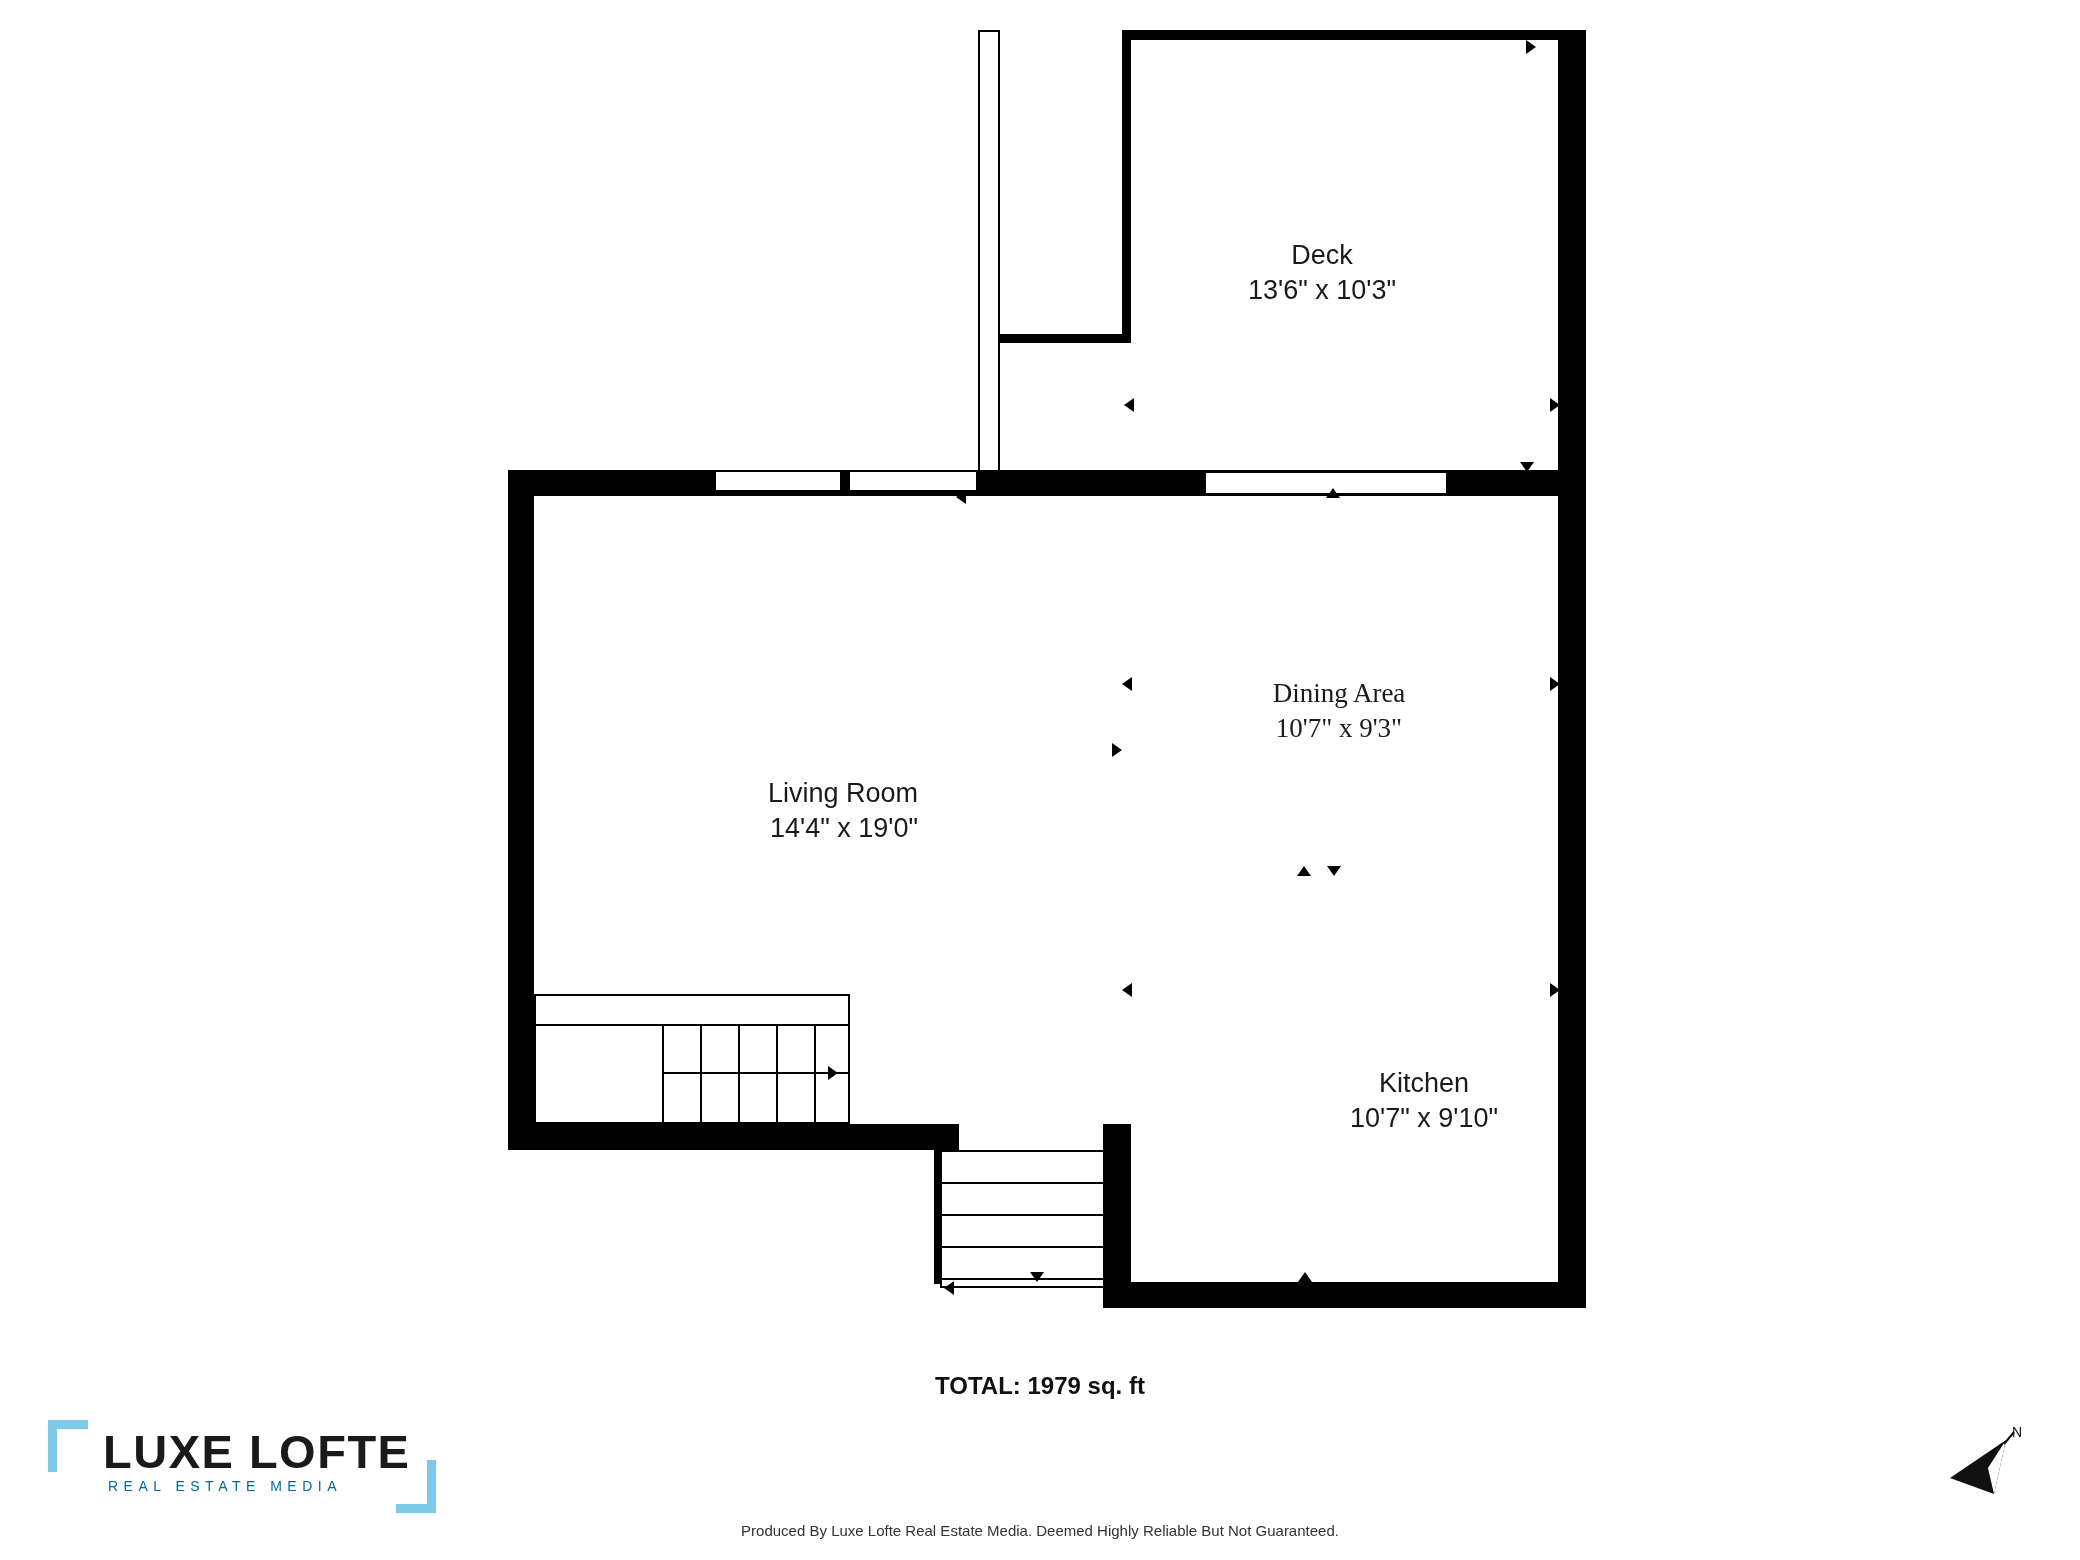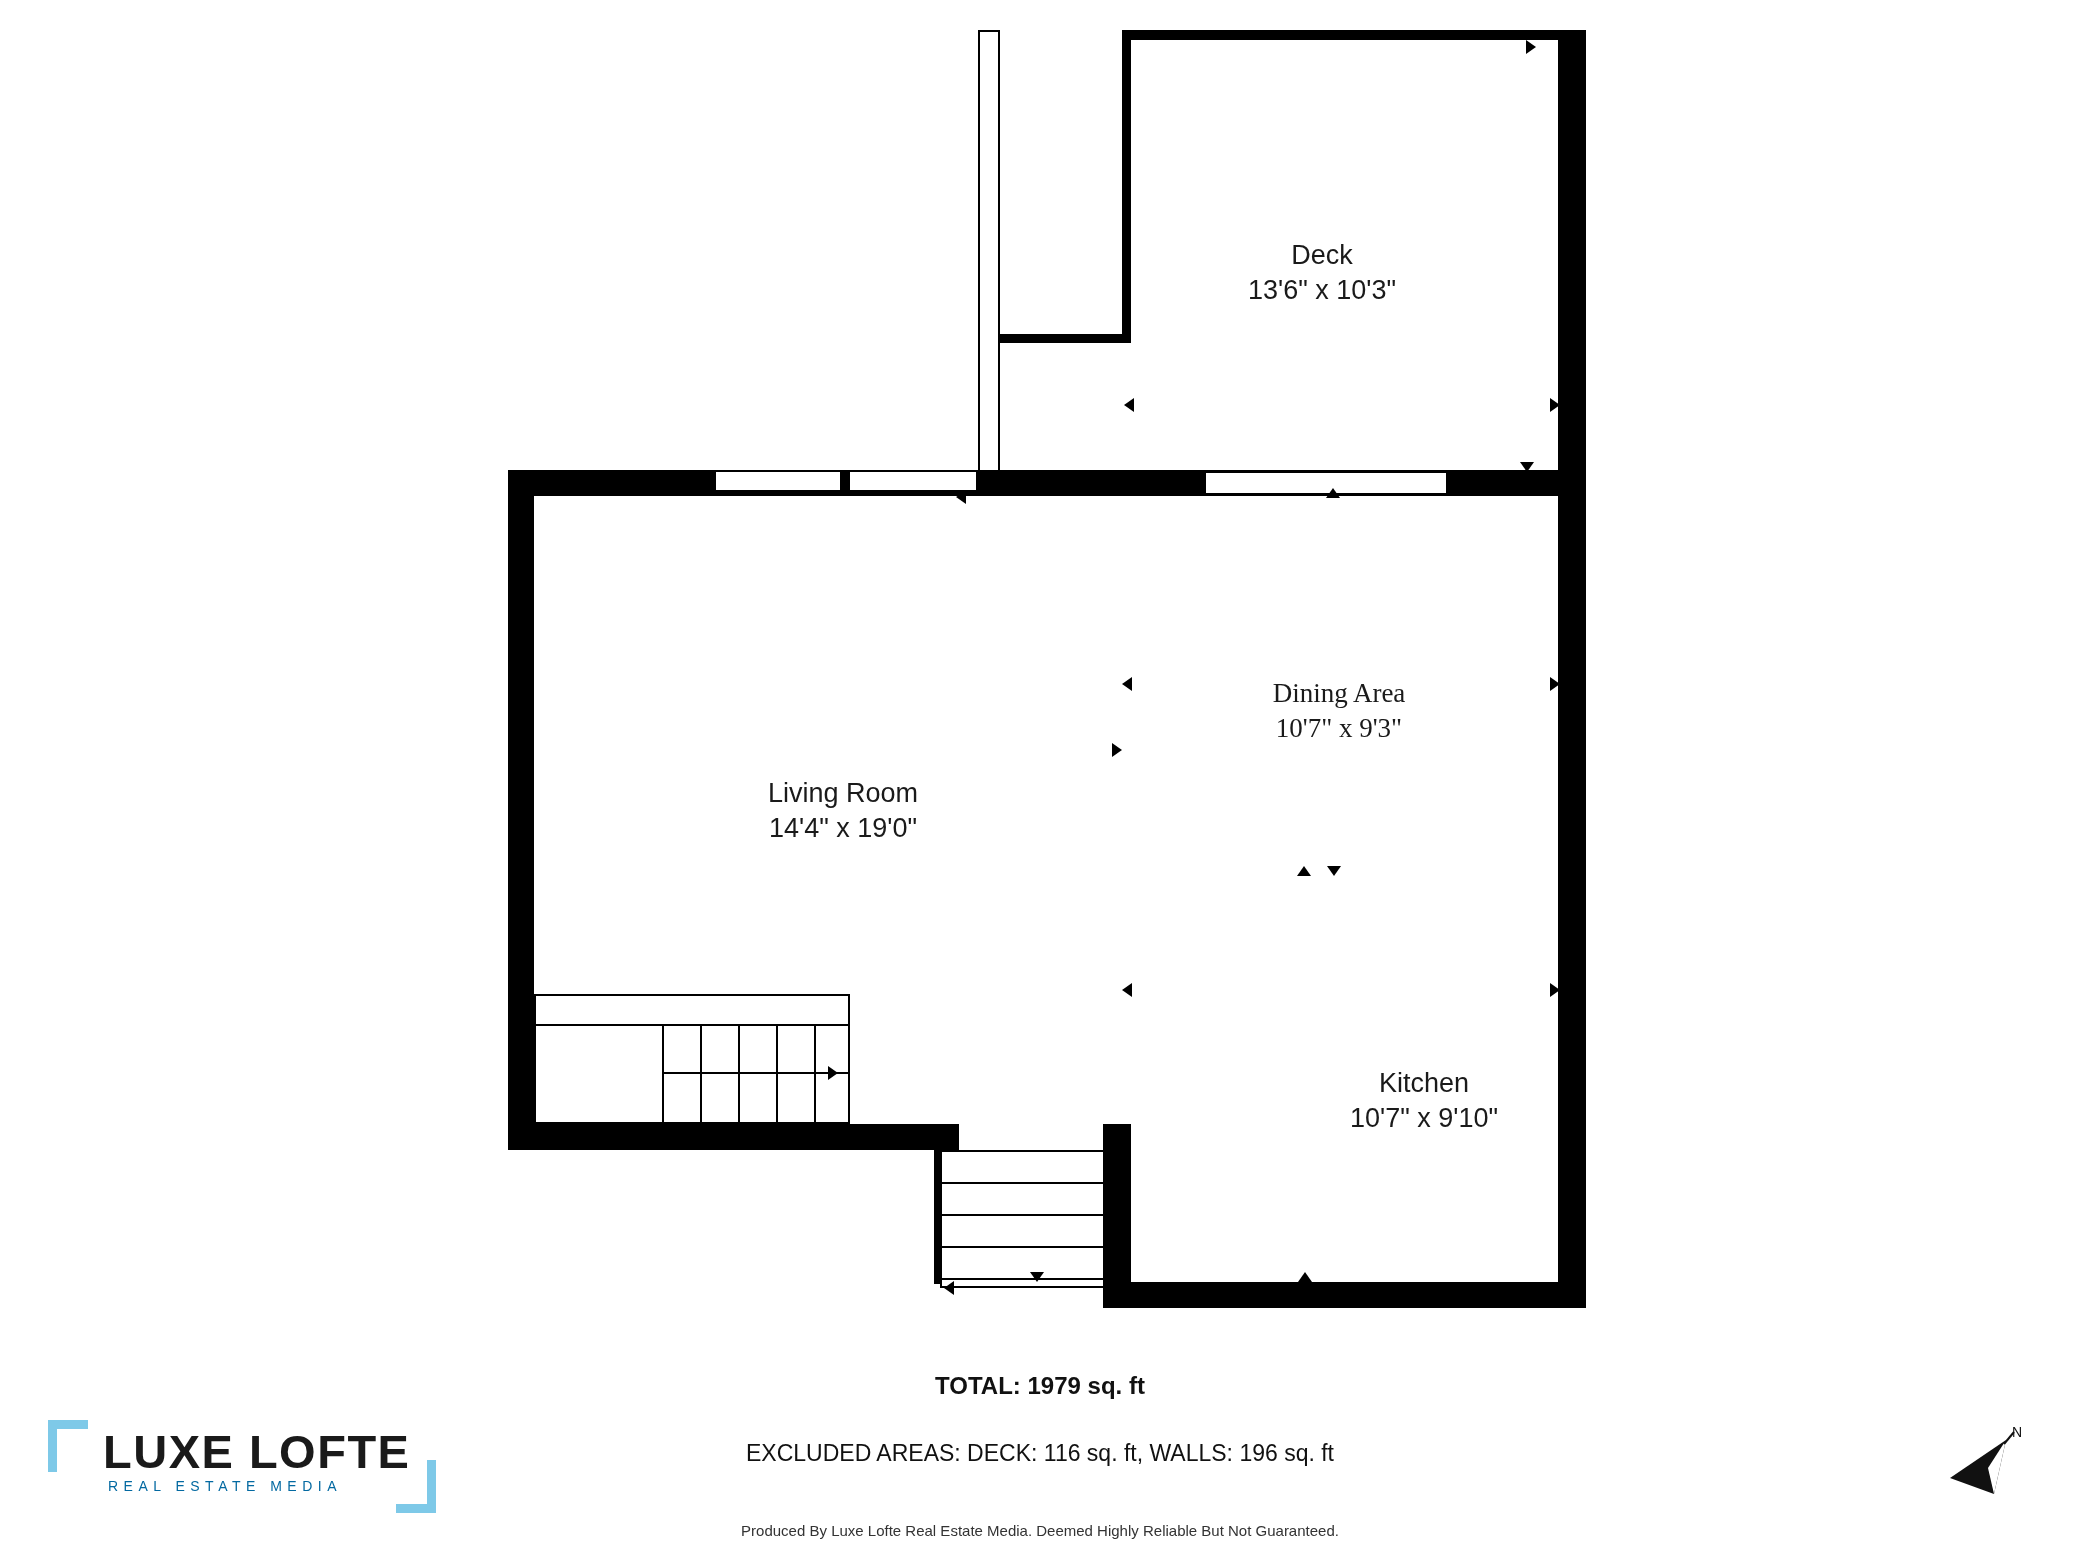--- a/index.html
+++ b/index.html
@@ -251,35 +251,34 @@
   <div class="room-label" style="left:1322px; top:238px;">
     <span class="name">Deck</span>
     <span class="dims">13'6" x 10'3"</span>
   </div>
 
   <div class="room-label" style="left:1339px; top:676px;font-family:Liberation Serif, serif;">
     <span class="name">Dining Area</span>
     <span class="dims">10'7" x 9'3"</span>
   </div>
 
-  <div class="room-label" style="left:843px; top:776px;">
+  <div class="room-label" style="left:843px; top:776px;text-align:right;">
     <span class="name">Living Room</span>
     <span class="dims">14'4" x 19'0"</span>
   </div>
 
   <div class="room-label" style="left:1424px; top:1066px;">
     <span class="name">Kitchen</span>
     <span class="dims">10'7" x 9'10"</span>
   </div>
 
 </div>
 
 <div id="footer">
   <div class="footer-text" id="total-line">TOTAL: 1979 sq. ft</div>
-  <div class="footer-text" id="excluded-line">EXCLUDED AREAS: DECK: 116 sq. ft, WALLS: 196 sq. ft</div>
   <div class="footer-text" id="produced-line">Produced By Luxe Lofte Real Estate Media. Deemed Highly Reliable But Not Guaranteed.</div>
 </div>
 
 <div id="logo">
   <div class="logo-bracket" style="left:0px; top:0px; width:40px; height:9px;"></div>
   <div class="logo-bracket" style="left:0px; top:0px; width:9px; height:52px;"></div>
   <div class="logo-bracket" style="left:348px; top:84px; width:40px; height:9px;"></div>
   <div class="logo-bracket" style="left:379px; top:40px; width:9px; height:53px;"></div>
   <div id="logo-text">LUXE LOFTE</div>
   <div id="logo-sub">REAL ESTATE MEDIA</div>

